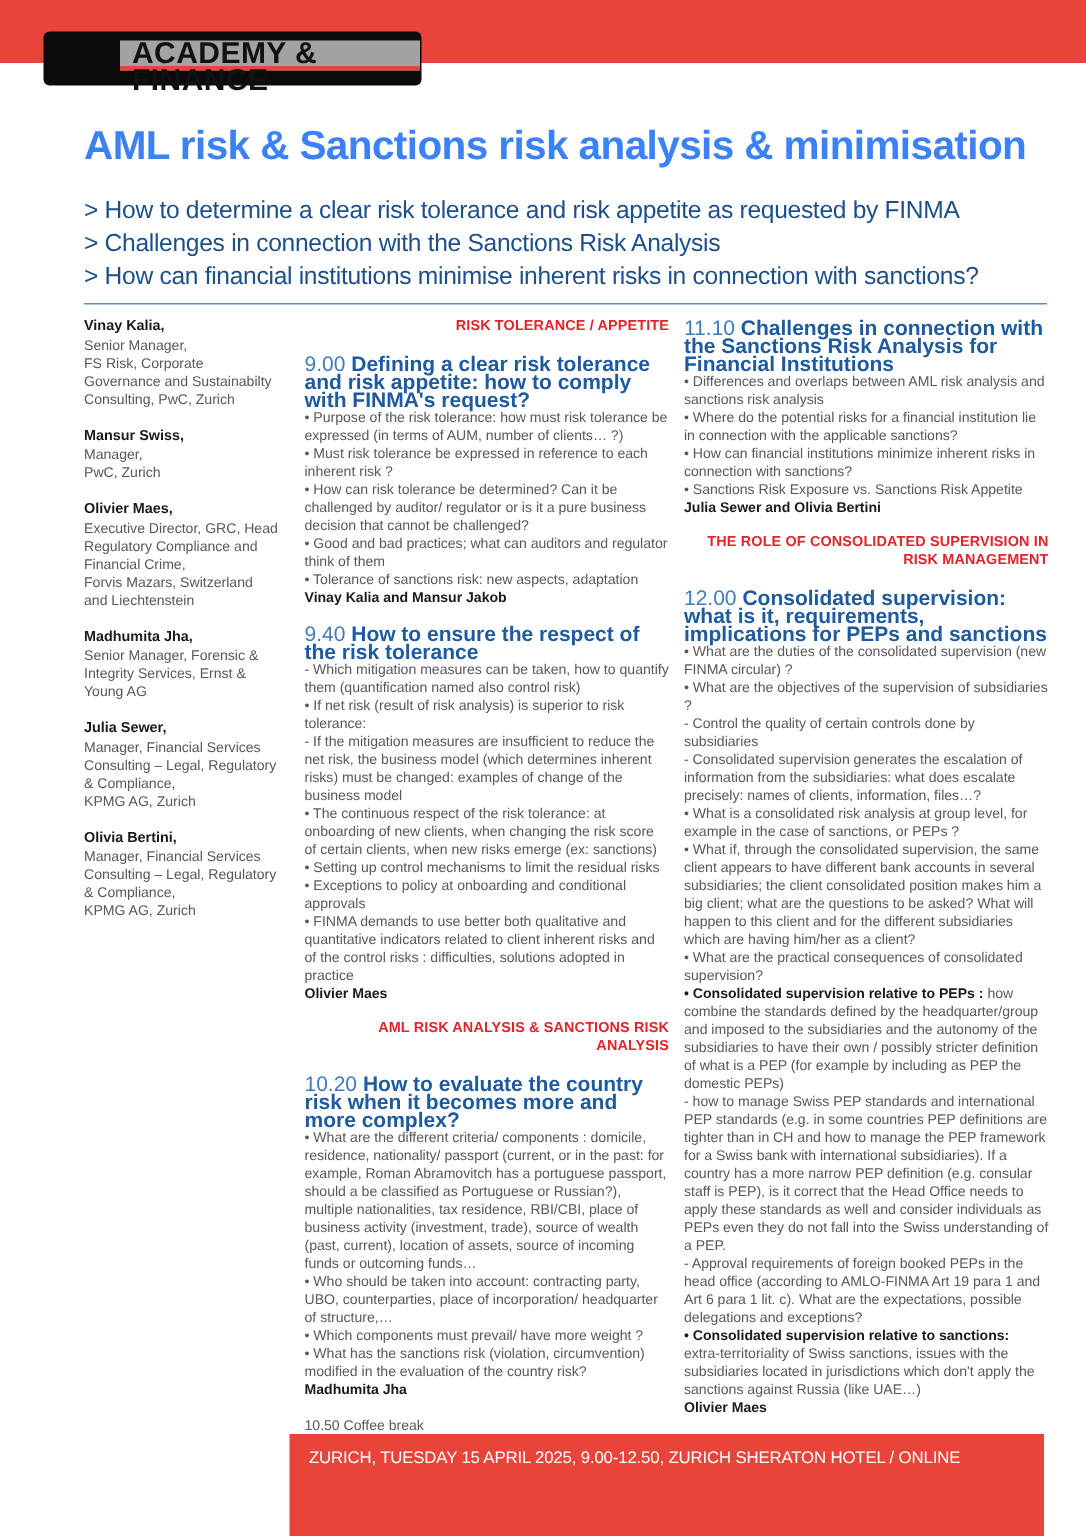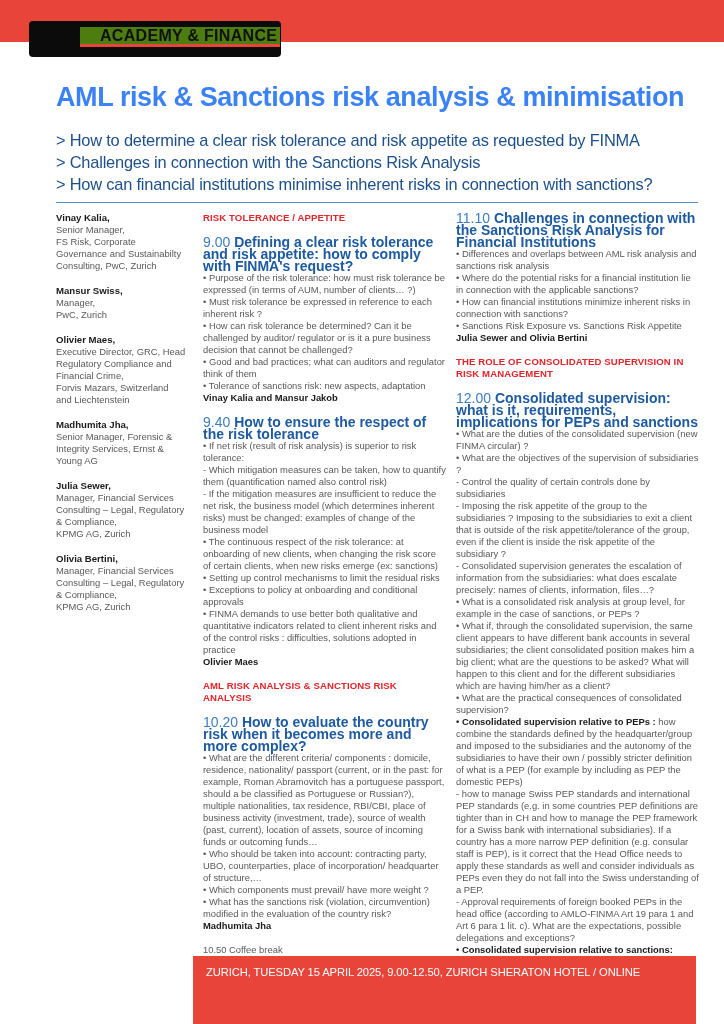--- a/index.html
+++ b/index.html
@@ -1,40 +1,40 @@
 <!DOCTYPE html>
 <html><head>
 <meta charset="utf-8">
 <style>
   * { box-sizing: border-box; margin: 0; padding: 0; }
   html, body { width: 724px; height: 1024px; background: #ffffff; overflow: hidden; }
   body { position: relative; font-family: "Liberation Sans", sans-serif; color: #555555; }
 
   .top-band { position: absolute; left: 0; top: 0; width: 724px; height: 42px; background: #e8443a; }
   .logo-box { position: absolute; left: 29px; top: 21px; width: 252px; height: 36px; background: #0b0b0b; border-radius: 4px; }
-  .logo-label { position: absolute; left: 80px; top: 27px; width: 200px; height: 20px; background: #4d7c0f; border-bottom: 3px solid #e8443a;
-    font-family: "Liberation Sans", sans-serif; font-weight: bold; font-size: 16px; color: #111; line-height: 18px; padding-left: 20px; letter-spacing: 0.3px; }
+  .logo-label { position: absolute; left: 80px; top: 27px; width: 200px; height: 20px; background: #a3a3a3; border-bottom: 3px solid #e8443a;
+    font-family: "Liberation Sans", sans-serif; font-weight: bold; font-size: 20px; color: #111; line-height: 18px; padding-left: 8px; letter-spacing: 0.3px; }
 
   .title { position: absolute; left: 56px; top: 82px; font-size: 27px; font-weight: bold; color: #3b82f6; letter-spacing: -0.4px; white-space: nowrap; }
 
   .bullets { position: absolute; left: 56px; top: 129px; list-style: none; }
   .bullets li { font-size: 16.4px; color: #1d4f8a; line-height: 22px; white-space: nowrap; letter-spacing: -0.2px; }
 
   .divider { position: absolute; left: 56px; top: 202px; width: 642px; height: 1px; background: #5b8fc7; }
 
   .col { position: absolute; top: 212px; font-size: 9.4px; line-height: 12px; color: #585858; }
   .col-speakers { left: 56px; width: 140px; }
   .col-mid { left: 203px; width: 243px; }
   .col-right { left: 456px; width: 243px; }
 
   .speaker { margin-bottom: 13px; }
   .speaker-name { font-weight: bold; color: #1a1a1a; font-size: 9.6px; }
   .speaker-role { white-space: pre-line; }
 
-  .section-head { font-weight: bold; color: #e2242b; font-size: 9.6px; margin-bottom: 12px; letter-spacing: 0.1px; }
+  .section-head { font-weight: bold; color: #e2242b; font-size: 9.6px; margin-bottom: 12px; letter-spacing: 0.1px; text-align: right; }
   .session { margin-bottom: 12px; }
   .session-head { font-size: 14px; }
   .session-time { color: #3d7cc0; }
   .session-title { color: #1d5aa0; font-weight: bold; }
   .session-line { display: block; }
   .session-line b { color: #1a1a1a; }
   .session-speakers { font-weight: bold; color: #1a1a1a; }
   .plain-item { margin-bottom: 12px; }
 
   .footer-band { position: absolute; left: 193px; top: 956px; width: 503px; height: 68px; background: #e8443a; }
@@ -114,22 +114,22 @@
     <span class="session-line">• Good and bad practices; what can auditors and regulator think of them</span>
     <span class="session-line">• Tolerance of sanctions risk: new aspects, adaptation</span>
     <div class="session-speakers">Vinay Kalia and Mansur Jakob</div>
   </div>
 
   <div class="session">
     <div class="session-head">
       <span class="session-time">9.40</span>
       <span class="session-title">How to ensure the respect of the risk tolerance</span>
     </div>
+    <span class="session-line">- Which mitigation measures can be taken, how to quantify them (quantification named also control risk)</span>
     <span class="session-line">• If net risk (result of risk analysis) is superior to risk tolerance:</span>
-    <span class="session-line">- Which mitigation measures can be taken, how to quantify them (quantification named also control risk)</span>
     <span class="session-line">- If the mitigation measures are insufficient to reduce the net risk, the business model (which determines inherent risks) must be changed: examples of change of the business model</span>
     <span class="session-line">• The continuous respect of the risk tolerance: at onboarding of new clients, when changing the risk score of certain clients, when new risks emerge (ex: sanctions)</span>
     <span class="session-line">• Setting up control mechanisms to limit the residual risks</span>
     <span class="session-line">• Exceptions to policy at onboarding and conditional approvals</span>
     <span class="session-line">• FINMA demands to use better both qualitative and quantitative indicators related to client inherent risks and of the control risks : difficulties, solutions adopted in practice</span>
     <div class="session-speakers">Olivier Maes</div>
   </div>
 
   <div class="section-head">AML RISK ANALYSIS &amp; SANCTIONS RISK ANALYSIS</div>
 
@@ -164,21 +164,20 @@
   <div class="section-head">THE ROLE OF CONSOLIDATED SUPERVISION IN RISK MANAGEMENT</div>
 
   <div class="session">
     <div class="session-head">
       <span class="session-time">12.00</span>
       <span class="session-title">Consolidated supervision: what is it, requirements, implications for PEPs and sanctions</span>
     </div>
     <span class="session-line">• What are the duties of the consolidated supervision (new FINMA circular) ?</span>
     <span class="session-line">• What are the objectives of the supervision of subsidiaries ?</span>
     <span class="session-line">- Control the quality of certain controls done by subsidiaries</span>
-    <span class="session-line">- Imposing the risk appetite of the group to the subsidiaries ? Imposing to the subsidiaries to exit a client that is outside of the risk appetite/tolerance of the group, even if the client is inside the risk appetite of the subsidiary ?</span>
     <span class="session-line">- Consolidated supervision generates the escalation of information from the subsidiaries: what does escalate precisely: names of clients, information, files…?</span>
     <span class="session-line">• What is a consolidated risk analysis at group level, for example in the case of sanctions, or PEPs ?</span>
     <span class="session-line">• What if, through the consolidated supervision, the same client appears to have different bank accounts in several subsidiaries; the client consolidated position makes him a big client; what are the questions to be asked? What will happen to this client and for the different subsidiaries which are having him/her as a client?</span>
     <span class="session-line">• What are the practical consequences of consolidated supervision?</span>
     <span class="session-line"><b>• Consolidated supervision relative to PEPs :</b><span> how combine the standards defined by the headquarter/group and imposed to the subsidiaries and the autonomy of the subsidiaries to have their own / possibly stricter definition of what is a PEP (for example by including as PEP the domestic PEPs)</span></span>
     <span class="session-line">- how to manage Swiss PEP standards and international PEP standards (e.g. in some countries PEP definitions are tighter than in CH and how to manage the PEP framework for a Swiss bank with international subsidiaries). If a country has a more narrow PEP definition (e.g. consular staff is PEP), is it correct that the Head Office needs to apply these standards as well and consider individuals as PEPs even they do not fall into the Swiss understanding of a PEP.</span>
     <span class="session-line">- Approval requirements of foreign booked PEPs in the head office (according to AMLO-FINMA Art 19 para 1 and Art 6 para 1 lit. c). What are the expectations, possible delegations and exceptions?</span>
     <span class="session-line"><b>• Consolidated supervision relative to sanctions:</b><span> extra-territoriality of Swiss sanctions, issues with the subsidiaries located in jurisdictions which don't apply the sanctions against Russia (like UAE…)</span></span>
     <div class="session-speakers">Olivier Maes</div>
   </div>

